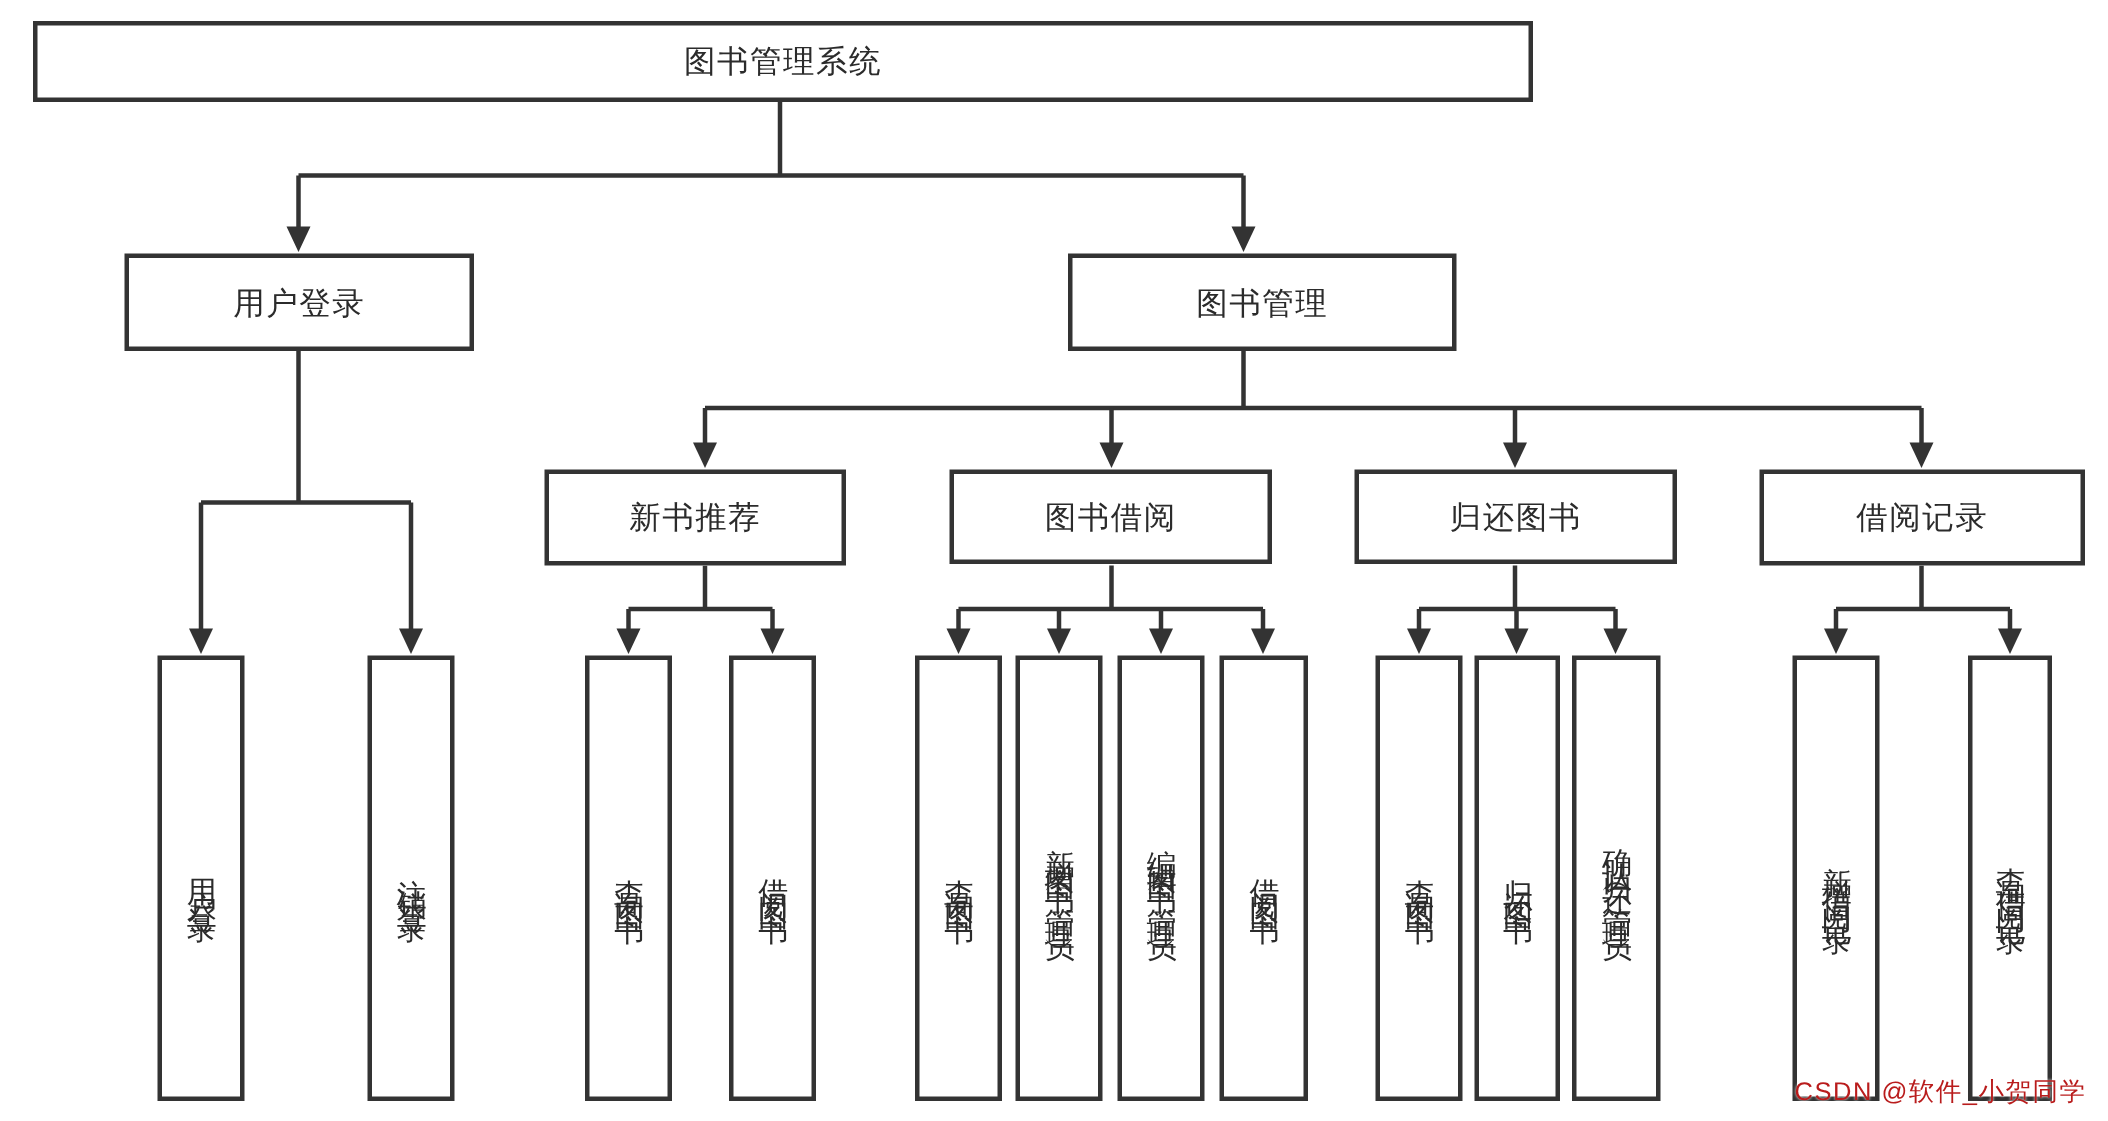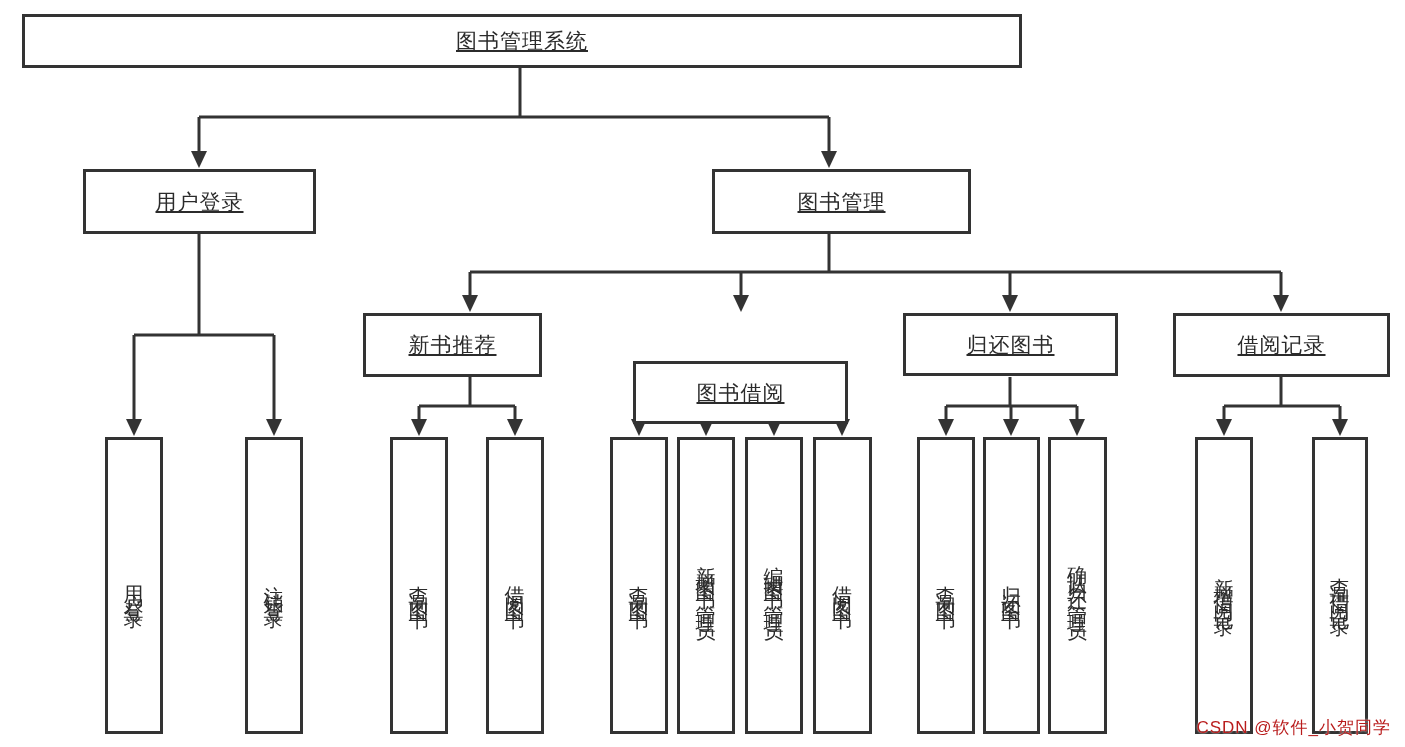--- a/index.html
+++ b/index.html
@@ -21,21 +21,20 @@
     box-sizing: border-box;
     background: #ffffff;
     border: 3px solid #333333;
     display: flex;
     align-items: center;
     justify-content: center;
     font-size: 21px;
     letter-spacing: 1px;
     color: #2b2b2b;
     white-space: nowrap;
-    text-decoration: underline;
   }
   .vbox {
     position: absolute;
     box-sizing: border-box;
     background: #ffffff;
     border: 3px solid #333333;
     display: flex;
     align-items: center;
     justify-content: center;
   }
@@ -135,24 +134,24 @@
     <span>图书管理系统</span>
   </div>
 
   <div class="hbox" style="left:83px; top:169px; width:233px; height:65px;">
     <span>用户登录</span>
   </div>
   <div class="hbox" style="left:712px; top:169px; width:259px; height:65px;">
     <span>图书管理</span>
   </div>
 
-  <div class="hbox" style="left:363px; top:313px; width:179px; height:64px;">
+  <div class="hbox" style="left:363px; top:313px; width:201px; height:64px;">
     <span>新书推荐</span>
   </div>
-  <div class="hbox" style="left:633px; top:313px; width:215px; height:63px;margin-top:48px;">
+  <div class="hbox" style="left:633px; top:313px; width:215px; height:63px;">
     <span>图书借阅</span>
   </div>
   <div class="hbox" style="left:903px; top:313px; width:215px; height:63px;">
     <span>归还图书</span>
   </div>
   <div class="hbox" style="left:1173px; top:313px; width:217px; height:64px;">
     <span>借阅记录</span>
   </div>
 
   <div class="vbox" style="left:105px; top:437px; width:58px; height:297px;">

